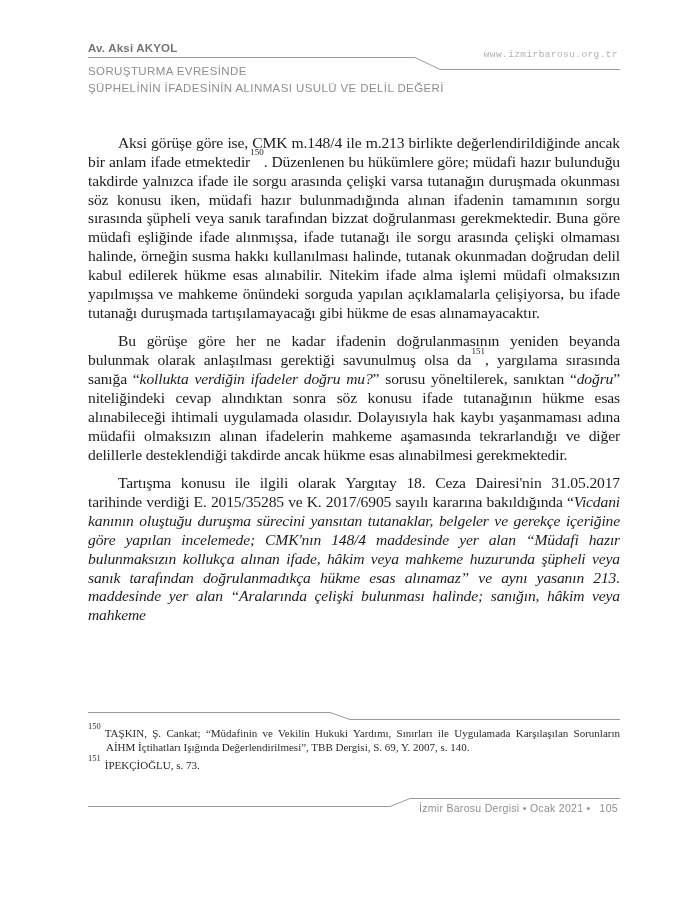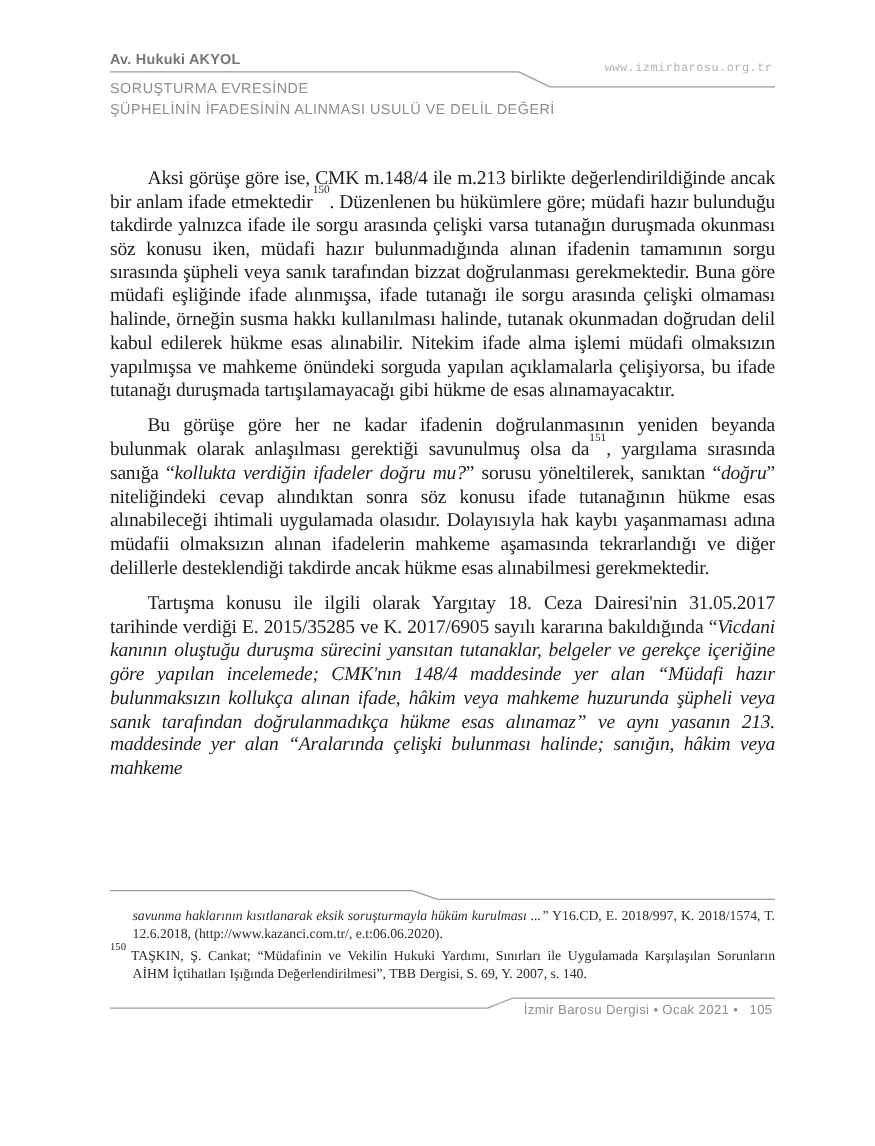--- a/index.html
+++ b/index.html
@@ -73,21 +73,21 @@
     font-size: 10.5px; color: #8e8e8e; letter-spacing: 0.3px;
   }
   svg line { stroke: #9b9b9b; stroke-width: 1; }
 </style>
 </head>
 <body>
 
 <div class="page">
 
   <div class="header">
-    <div class="author">Av. Hukuki AKYOL</div>
+    <div class="author">Av. Aksi AKYOL</div>
     <svg class="header-rule" width="532" height="16" viewBox="0 0 532 16">
       <line x1="0" y1="1.5" x2="327" y2="1.5"></line>
       <line x1="327" y1="1.5" x2="352" y2="13.5"></line>
       <line x1="352" y1="13.5" x2="532" y2="13.5"></line>
     </svg>
     <div class="website">www.izmirbarosu.org.tr</div>
     <div class="doc-title l1">SORUŞTURMA EVRESİNDE</div>
     <div class="doc-title l2">ŞÜPHELİNİN İFADESİNİN ALINMASI USULÜ VE DELİL DEĞERİ</div>
   </div>
 
@@ -97,22 +97,22 @@
     <p><span>Tartışma konusu ile ilgili olarak Yargıtay 18. Ceza Dairesi'nin 31.05.2017 tarihinde verdiği E. 2015/35285 ve K. 2017/6905 sayılı kararına bakıldığında “</span><span class="it">Vicdani kanının oluştuğu duruşma sürecini yansıtan tutanaklar, belgeler ve gerekçe içeriğine göre yapılan incelemede; CMK'nın 148/4 maddesinde yer alan “Müdafi hazır bulunmaksızın kollukça alınan ifade, hâkim veya mahkeme huzurunda şüpheli veya sanık tarafından doğrulanmadıkça hükme esas alınamaz” ve aynı yasanın 213. maddesinde yer alan “Aralarında çelişki bulunması halinde; sanığın, hâkim veya mahkeme</span></p>
   </div>
 
   <svg class="fn-rule" width="532" height="10" viewBox="0 0 532 10">
     <line x1="0" y1="1.5" x2="242" y2="1.5"></line>
     <line x1="242" y1="1.5" x2="262" y2="8.5"></line>
     <line x1="262" y1="8.5" x2="532" y2="8.5"></line>
   </svg>
 
   <div class="footnotes">
-    <p><span class="it">savunma haklarının kısıtlanarak eksik soruşturmayla hüküm kurulması ...”</span><span> Y16.CD, E. 2018/997, K. 2018/1574, T. 12.6.2018, (http://www.kazanci.com.tr/, e.t:06.06.2020).</span></p>
     <p class="numbered"><sup>150</sup><span><span>TAŞKIN, Ş. Cankat; “Müdafinin ve Vekilin Hukuki Yardımı, Sınırları ile Uygulamada Karşılaşılan Sorunların AİHM İçtihatları Işığında Değerlendirilmesi”, TBB Dergisi, S. 69, Y. 2007, s. 140.</span></span></p>
+    <p class="numbered"><sup>151</sup><span><span>İPEKÇİOĞLU, s. 73.</span></span></p>
   </div>
 
   <svg class="footer-rule" width="532" height="12" viewBox="0 0 532 12">
     <line x1="0" y1="9.5" x2="302" y2="9.5"></line>
     <line x1="302" y1="9.5" x2="322" y2="1.5"></line>
     <line x1="322" y1="1.5" x2="532" y2="1.5"></line>
   </svg>
   <div class="footer-text">
     <span>İzmir Barosu Dergisi • Ocak 2021 •</span>
     <span>105</span>

